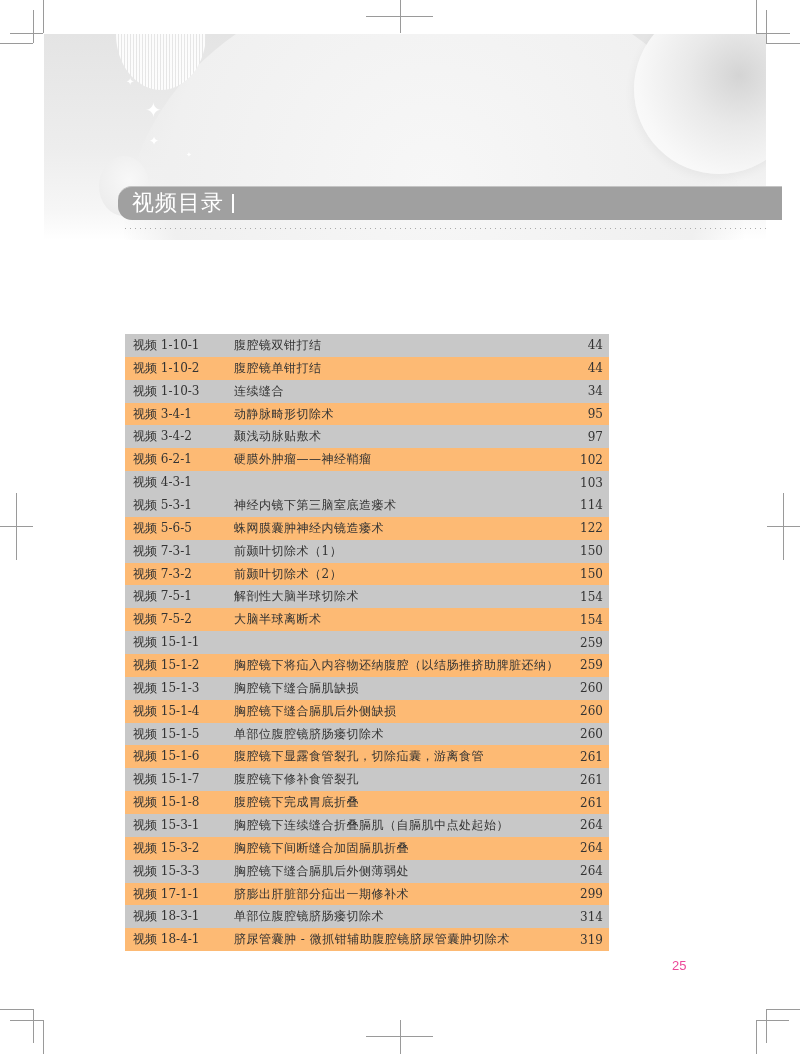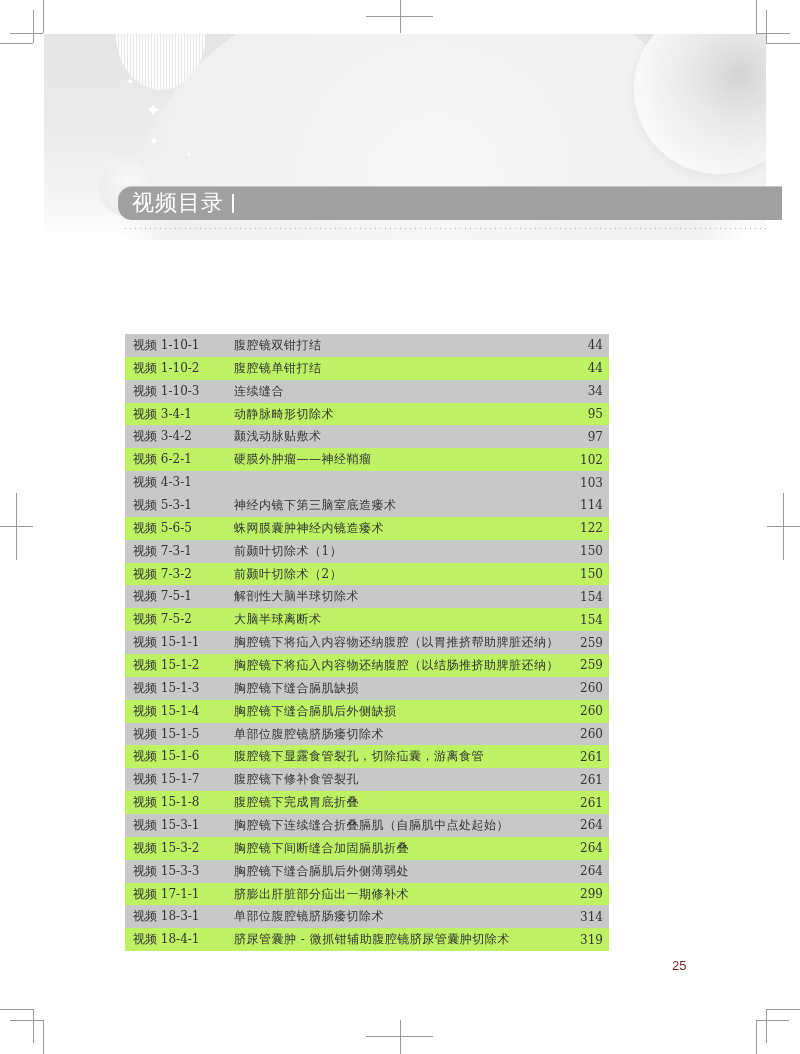--- a/index.html
+++ b/index.html
@@ -34,28 +34,28 @@
     .title-text { position: absolute; left: 14px; top: 3px; font-family: "DejaVu Sans", sans-serif;
                   font-size: 22px; color: #ffffff; letter-spacing: 1px; line-height: 26px; }
     .title-sep { position: absolute; left: 114px; top: 7px; width: 2px; height: 19px; background: #ffffff; }
     .dots { position: absolute; left: 125px; top: 228px; width: 641px; height: 1px;
             background-image: repeating-linear-gradient(90deg, #aaa 0 1px, transparent 1px 5px); }
 
     
     .toc { position: absolute; left: 125px; top: 300px; width: 484px; margin-top: 34px; }
     .row { position: relative; height: 22.86px; display: flex; align-items: center; font-size: 12px; color: #333; }
     .row.odd { background: #c8c8c8; }
-    .row.even { background: #bef264; }
+    .row.even { background: #fdba74; }
     .row .vid { position: absolute; left: 8px; white-space: nowrap; }
     .row .title { position: absolute; left: 109px; white-space: nowrap; letter-spacing: 0.5px; }
     .row .page { position: absolute; right: 6px; white-space: nowrap; }
     sub { font-size: 8px; vertical-align: -2px; }
 
     .page-number { position: absolute; left: 672px; top: 958px; font-family: "Liberation Sans", sans-serif;
-                   font-size: 13px; color: #7f1d1d; }
+                   font-size: 13px; color: #ec4899; }
   </style>
 </head>
 <body>
 
 <div class="cm v" style="left:43px;top:0;height:33px;"></div>
 <div class="cm v" style="left:33px;top:10px;height:33px;"></div>
 <div class="cm h" style="left:10px;top:33px;width:33px;"></div>
 <div class="cm h" style="left:0;top:43px;width:33px;"></div>
 
 <div class="cm v" style="left:756px;top:0;height:33px;"></div>
@@ -161,21 +161,20 @@
       <span class="title">解剖性大脑半球切除术</span>
       <span class="page">154</span>
     </div>
     <div class="row even">
       <span class="vid">视频 7-5-2</span>
       <span class="title">大脑半球离断术</span>
       <span class="page">154</span>
     </div>
     <div class="row odd">
       <span class="vid">视频 15-1-1</span>
-      <span class="title">胸腔镜下将疝入内容物还纳腹腔（以胃推挤帮助脾脏还纳）</span>
       <span class="page">259</span>
     </div>
     <div class="row even">
       <span class="vid">视频 15-1-2</span>
       <span class="title">胸腔镜下将疝入内容物还纳腹腔（以结肠推挤助脾脏还纳）</span>
       <span class="page">259</span>
     </div>
     <div class="row odd">
       <span class="vid">视频 15-1-3</span>
       <span class="title">胸腔镜下缝合膈肌缺损</span>

